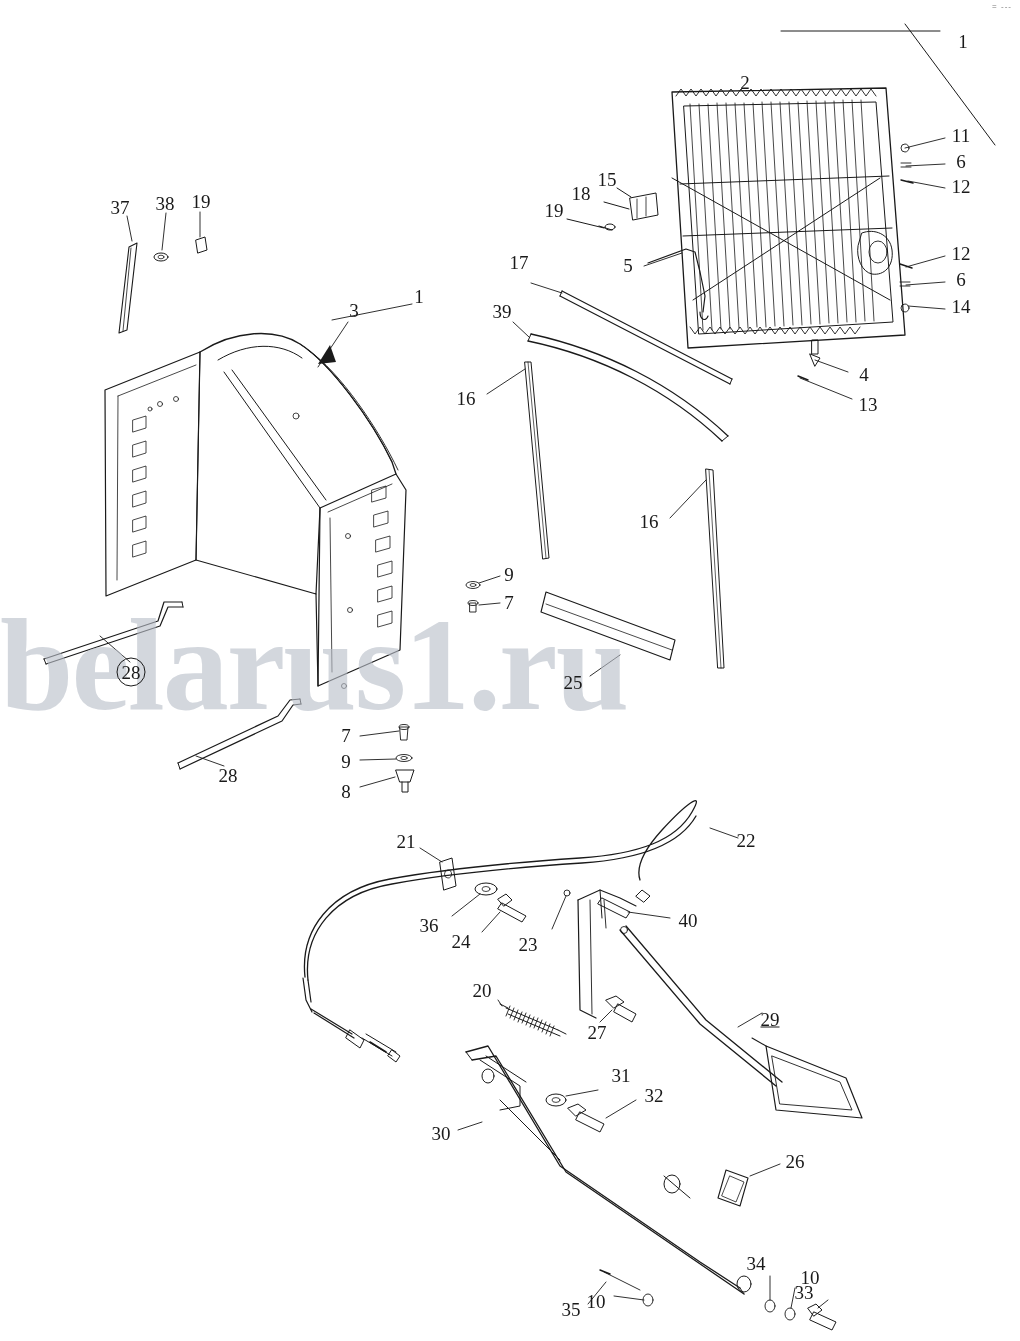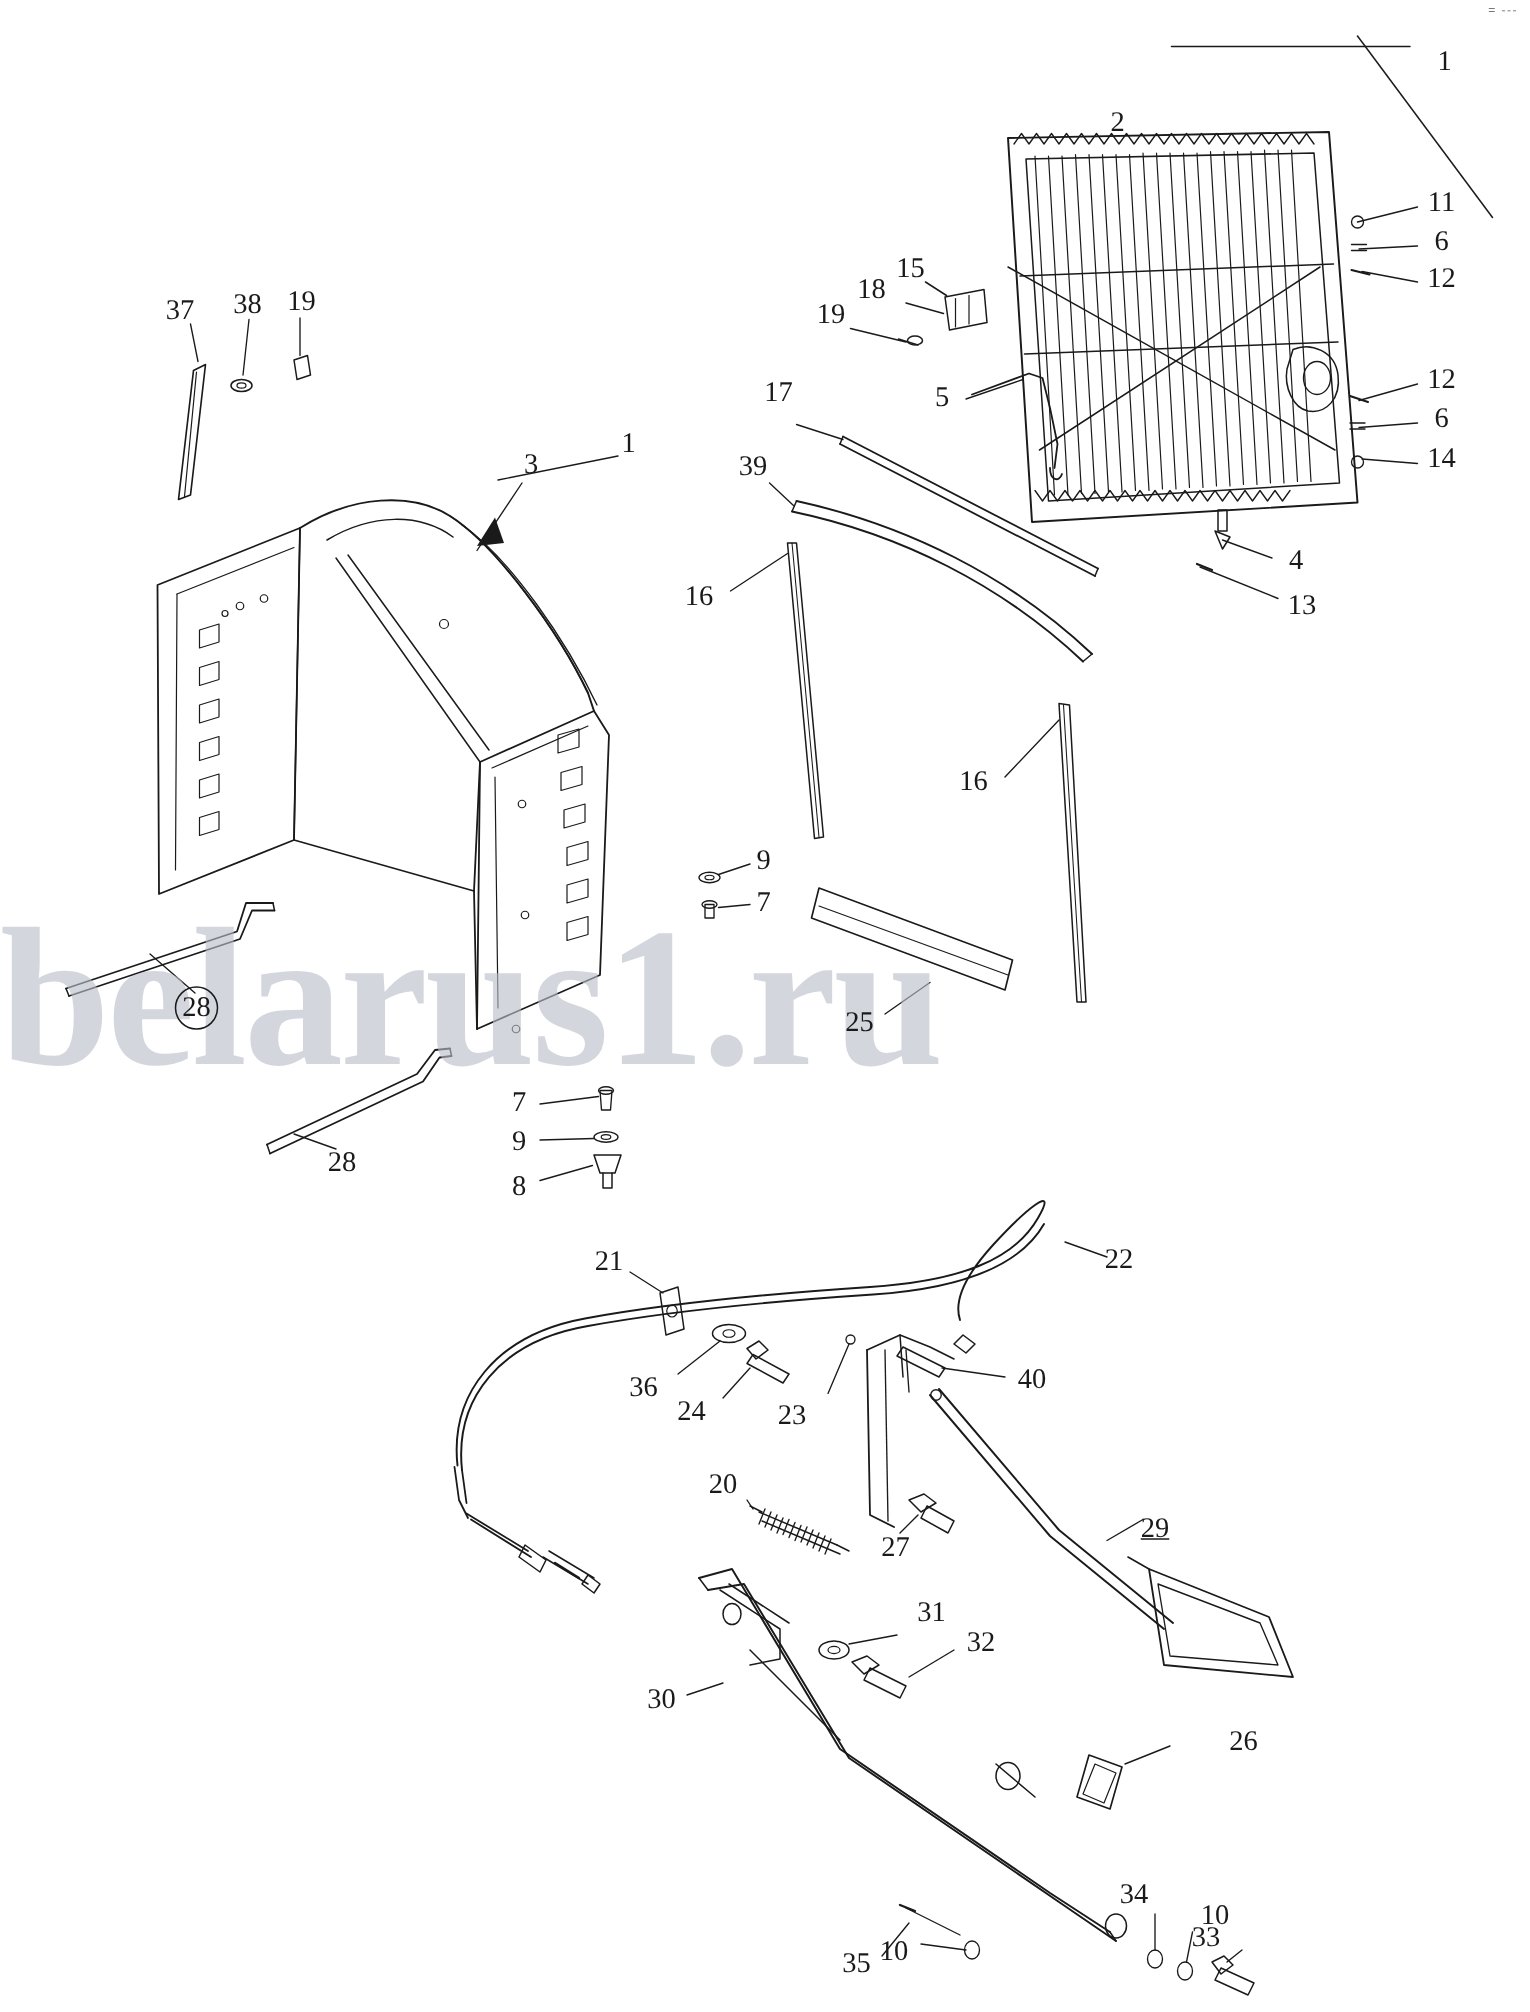--- a/index.html
+++ b/index.html
@@ -388,21 +388,21 @@
       <div class="callout" style="left: 429px; top: 925px;">36</div>
       <div class="callout" style="left: 461px; top: 941px;">24</div>
       <div class="callout" style="left: 528px; top: 944px;">23</div>
       <div class="callout" style="left: 688px; top: 920px;">40</div>
       <div class="callout" style="left: 482px; top: 990px;">20</div>
       <div class="callout" style="left: 597px; top: 1032px;">27</div>
       <div class="callout" style="left: 770px; top: 1019px; text-decoration: underline;">29</div>
       <div class="callout" style="left: 621px; top: 1075px;">31</div>
       <div class="callout" style="left: 654px; top: 1095px;">32</div>
       <div class="callout" style="left: 441px; top: 1133px;">30</div>
-      <div class="callout" style="left: 829px; top: 1161px;">26</div>
+      <div class="callout" style="left: 795px; top: 1161px;">26</div>
       <div class="callout" style="left: 756px; top: 1263px;">34</div>
       <div class="callout" style="left: 810px; top: 1277px;">10</div>
       <div class="callout" style="left: 804px; top: 1292px;">33</div>
       <div class="callout" style="left: 571px; top: 1309px;">35</div>
       <div class="callout" style="left: 596px; top: 1301px;">10</div>
     </div>
 
 </div>
 
 </body></html>

